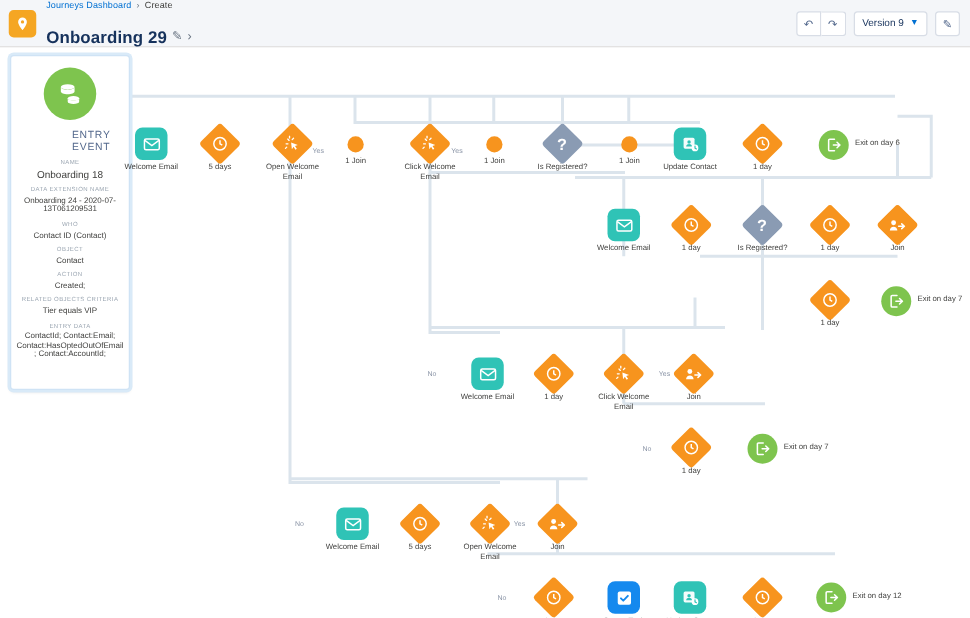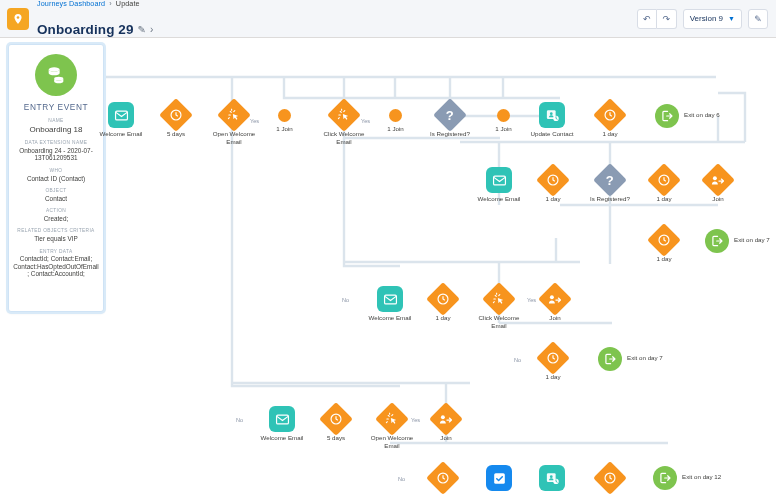--- a/index.html
+++ b/index.html
@@ -67,21 +67,21 @@
     position:absolute; left:8px; top:6px; width:96px; height:268px;
     background:#fff; border:1px solid #cfe3f5;
     box-shadow:0 0 0 2px #d9eaf8, 0 1px 3px rgba(0,0,0,.12);
     border-radius:3px; text-align:center; padding-top:9px;
   }
   #entry-icon {
     width:42px; height:42px; border-radius:50%; background:#7ec44e;
     margin:0 auto; display:flex; align-items:center; justify-content:center;
   }
   #entry-heading {
-    font-size:8.3px; color:#54698d; letter-spacing:.6px; margin-top:6px;
+    font-size:8.3px; color:#54698d; letter-spacing:.6px; margin-top:6px;padding-left:34px;
   }
   .ep-field { margin-top:6px; padding:0 4px; line-height:1.18; }
   .ep-label { font-size:4.8px; color:#9aa5b1; letter-spacing:.35px; }
   .ep-value { font-size:6.4px; color:#3e3e3c; margin-top:1px; word-wrap:break-word; }
   .ep-value.big { font-size:8px; }
 
   
   .node { position:absolute; }
   .node-label {
     position:absolute; left:50%; transform:translateX(-50%);
@@ -129,21 +129,21 @@
   <div id="journey-badge">
     <svg width="12" height="12" viewBox="0 0 24 24">
       <path d="M12 2a7 7 0 0 0-7 7c0 5 7 13 7 13s7-8 7-13a7 7 0 0 0-7-7z" fill="#fff"></path>
       <circle cx="12" cy="9" r="2.6" fill="#f5a623"></circle>
     </svg>
   </div>
   <div id="header-titles">
     <div id="breadcrumb">
       <span>Journeys Dashboard</span>
       <span class="sep">›</span>
-      <span class="crumb-current">Update</span>
+      <span class="crumb-current">Create</span>
     </div>
     <div id="page-title-row">
       <span id="page-title">Onboarding 29</span>
       <span class="mini-ico">✎</span>
       <span class="mini-ico">›</span>
     </div>
   </div>
 
   <div id="header-right">
     <div class="btn-group">

